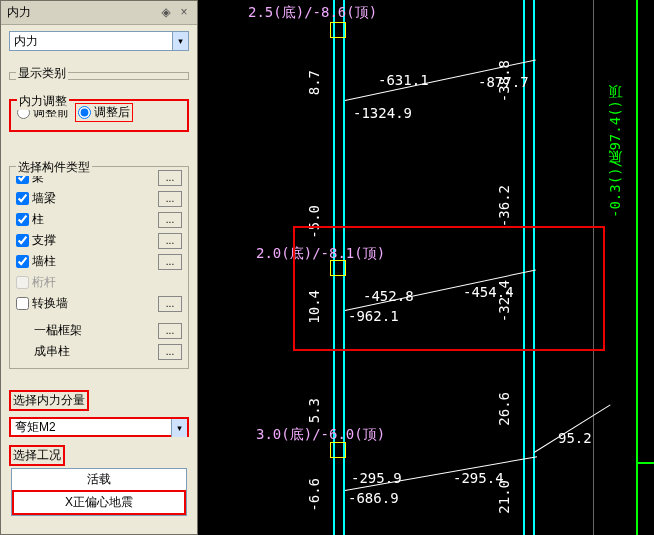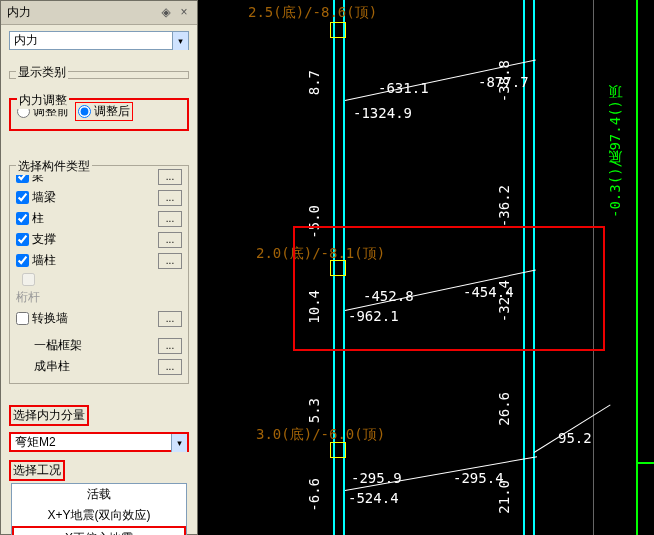--- a/index.html
+++ b/index.html
@@ -14,42 +14,42 @@
 
 .dropdown { margin: 6px 8px 4px; height: 20px; border: 1px solid #7f9db9; background: #fff; display: flex; align-items: center; padding: 0 4px; position: relative; }
 .dropdown .arrow { position: absolute; right: 0; top: 0; width: 16px; height: 18px; background: #cfe3ff; border-left: 1px solid #7f9db9; display: flex; align-items: center; justify-content: center; font-size: 9px; }
 .dropdown.red { border: 2px solid #e00; }
 
 .group { margin: 17px 8px; border: 1px solid #aca899; padding: 0 6px 6px; position: relative; }
 .group-title { position: absolute; top: -8px; left: 6px; background: #ece9d8; padding: 0 2px; font-size: 12px; }
 .row { display: flex; align-items: center; gap: 6px; padding: 2px 0; }
 .radio, .check { display: flex; align-items: center; gap: 3px; font-size: 12px; }
 .radio input, .check input { margin: 0; }
-.check.disabled { color: #999; flex-direction: column; }
+.check.disabled { color: #999; }
 .row-sp { display: flex; align-items: center; justify-content: space-between; padding: 2px 0; }
 .dots { width: 24px; height: 16px; border: 1px solid #888; background: #ece9d8; text-align: center; font-size: 10px; line-height: 14px; }
 
 .group.red { border: 2px solid #e00; }
 
 .listbox { margin: 2px 10px; border: 1px solid #7f9db9; background: #fff; }
 .li { padding: 2px 10px; text-align: center; font-size: 12px; }
 .li.sel { border: 2px solid #e00; background: #fff; }
 .li.center { text-align: center; }
 
 .label-red { border: 2px solid #e00; padding: 0 2px; display: inline-block; }
 .label-wrap { margin: 4px 8px 0; }
 
 
 .canvas { flex: 1; position: relative; background: #000; overflow: hidden; }
 .vline { position: absolute; top: 0; bottom: 0; border-left: 2px solid; }
 .vline.cyan { border-color: #0ff; }
 .vline.green { border-color: #0f0; }
 .hline-green { position: absolute; border-top: 2px solid #0f0; }
 .sq { position: absolute; width: 16px; height: 16px; border: 1px solid #ff0; }
-.story-label { position: absolute; color: #a16207; font-family: Consolas, monospace; font-size: 14px; white-space: nowrap; }
+.story-label { position: absolute; color: #f0abfc; font-family: Consolas, monospace; font-size: 14px; white-space: nowrap; }
 .val { position: absolute; color: #fff; font-family: Consolas, monospace; font-size: 14px; white-space: nowrap; }
 .vtext { position: absolute; color: #fff; font-family: Consolas, monospace; font-size: 14px; writing-mode: vertical-rl; transform: rotate(180deg); white-space: nowrap; }
 .vtext.green { color: #0f0; }
 .diag { position: absolute; background: #fff; height: 1px; transform-origin: left center; }
 .redbox { position: absolute; border: 2px solid #e00; }
 .vthin { position: absolute; top:0; bottom:0; width:1px; background:#666; }
 </style>
 </head>
 <body>
 
@@ -148,21 +148,20 @@
 
   <div class="label-wrap"><span class="label-red">选择内力分量</span></div>
   <div class="dropdown red">
     <span>弯矩M2</span>
     <span class="arrow">▾</span>
   </div>
 
   <div class="label-wrap"><span class="label-red">选择工况</span></div>
   <div class="listbox">
     <div class="li center">活载</div>
-    <div class="li center">X+Y地震(双向效应)</div>
     <div class="li center sel">X正偏心地震</div>
   </div>
 </div>
 
 <div class="canvas">
 
   <div class="vline cyan" style="left:135px"></div>
   <div class="vline cyan" style="left:145px"></div>
   <div class="vline cyan" style="left:325px"></div>
   <div class="vline cyan" style="left:335px"></div>
@@ -176,38 +175,38 @@
 
   <div class="story-label" style="left:50px; top:4px">2.5(底)/-8.6(顶)</div>
   <div class="story-label" style="left:58px; top:245px">2.0(底)/-8.1(顶)</div>
   <div class="story-label" style="left:58px; top:426px">3.0(底)/-6.0(顶)</div>
 
   <div class="diag" style="left:147px; top:100px; width:195px; transform:rotate(-12deg)"></div>
   <div class="diag" style="left:147px; top:310px; width:195px; transform:rotate(-12deg)"></div>
   <div class="diag" style="left:147px; top:490px; width:195px; transform:rotate(-10deg)"></div>
   <div class="diag" style="left:336px; top:452px; width:90px; transform:rotate(-32deg)"></div>
 
-  <div class="val" style="left:180px; top:80px">-631.1</div>
+  <div class="val" style="left:180px; top:72px">-631.1</div>
   <div class="val" style="left:280px; top:74px">-877.7</div>
   <div class="val" style="left:155px; top:105px">-1324.9</div>
   <div class="vtext" style="left:108px; top:70px">8.7</div>
   <div class="vtext" style="left:298px; top:60px">-38.8</div>
 
   <div class="val" style="left:165px; top:288px">-452.8</div>
   <div class="val" style="left:265px; top:284px">-454.4</div>
   <div class="val" style="left:150px; top:308px">-962.1</div>
   <div class="vtext" style="left:108px; top:205px">-5.0</div>
   <div class="vtext" style="left:298px; top:185px">-36.2</div>
   <div class="vtext" style="left:108px; top:290px">10.4</div>
   <div class="vtext" style="left:298px; top:280px">-32.4</div>
   <div class="vtext green" style="left:408px; top:100px">-0.3(底)/-97.4(顶)</div>
 
   <div class="val" style="left:153px; top:470px">-295.9</div>
   <div class="val" style="left:255px; top:470px">-295.4</div>
-  <div class="val" style="left:150px; top:490px">-524.4</div>
+  <div class="val" style="left:150px; top:490px">-686.9</div>
   <div class="val" style="left:360px; top:430px">95.2</div>
   <div class="vtext" style="left:108px; top:398px">5.3</div>
   <div class="vtext" style="left:298px; top:392px">26.6</div>
   <div class="vtext" style="left:108px; top:478px">-6.6</div>
   <div class="vtext" style="left:298px; top:480px">21.0</div>
 
   <div class="redbox" style="left:95px; top:226px; width:312px; height:125px"></div>
 </div>
 
 </body></html>

